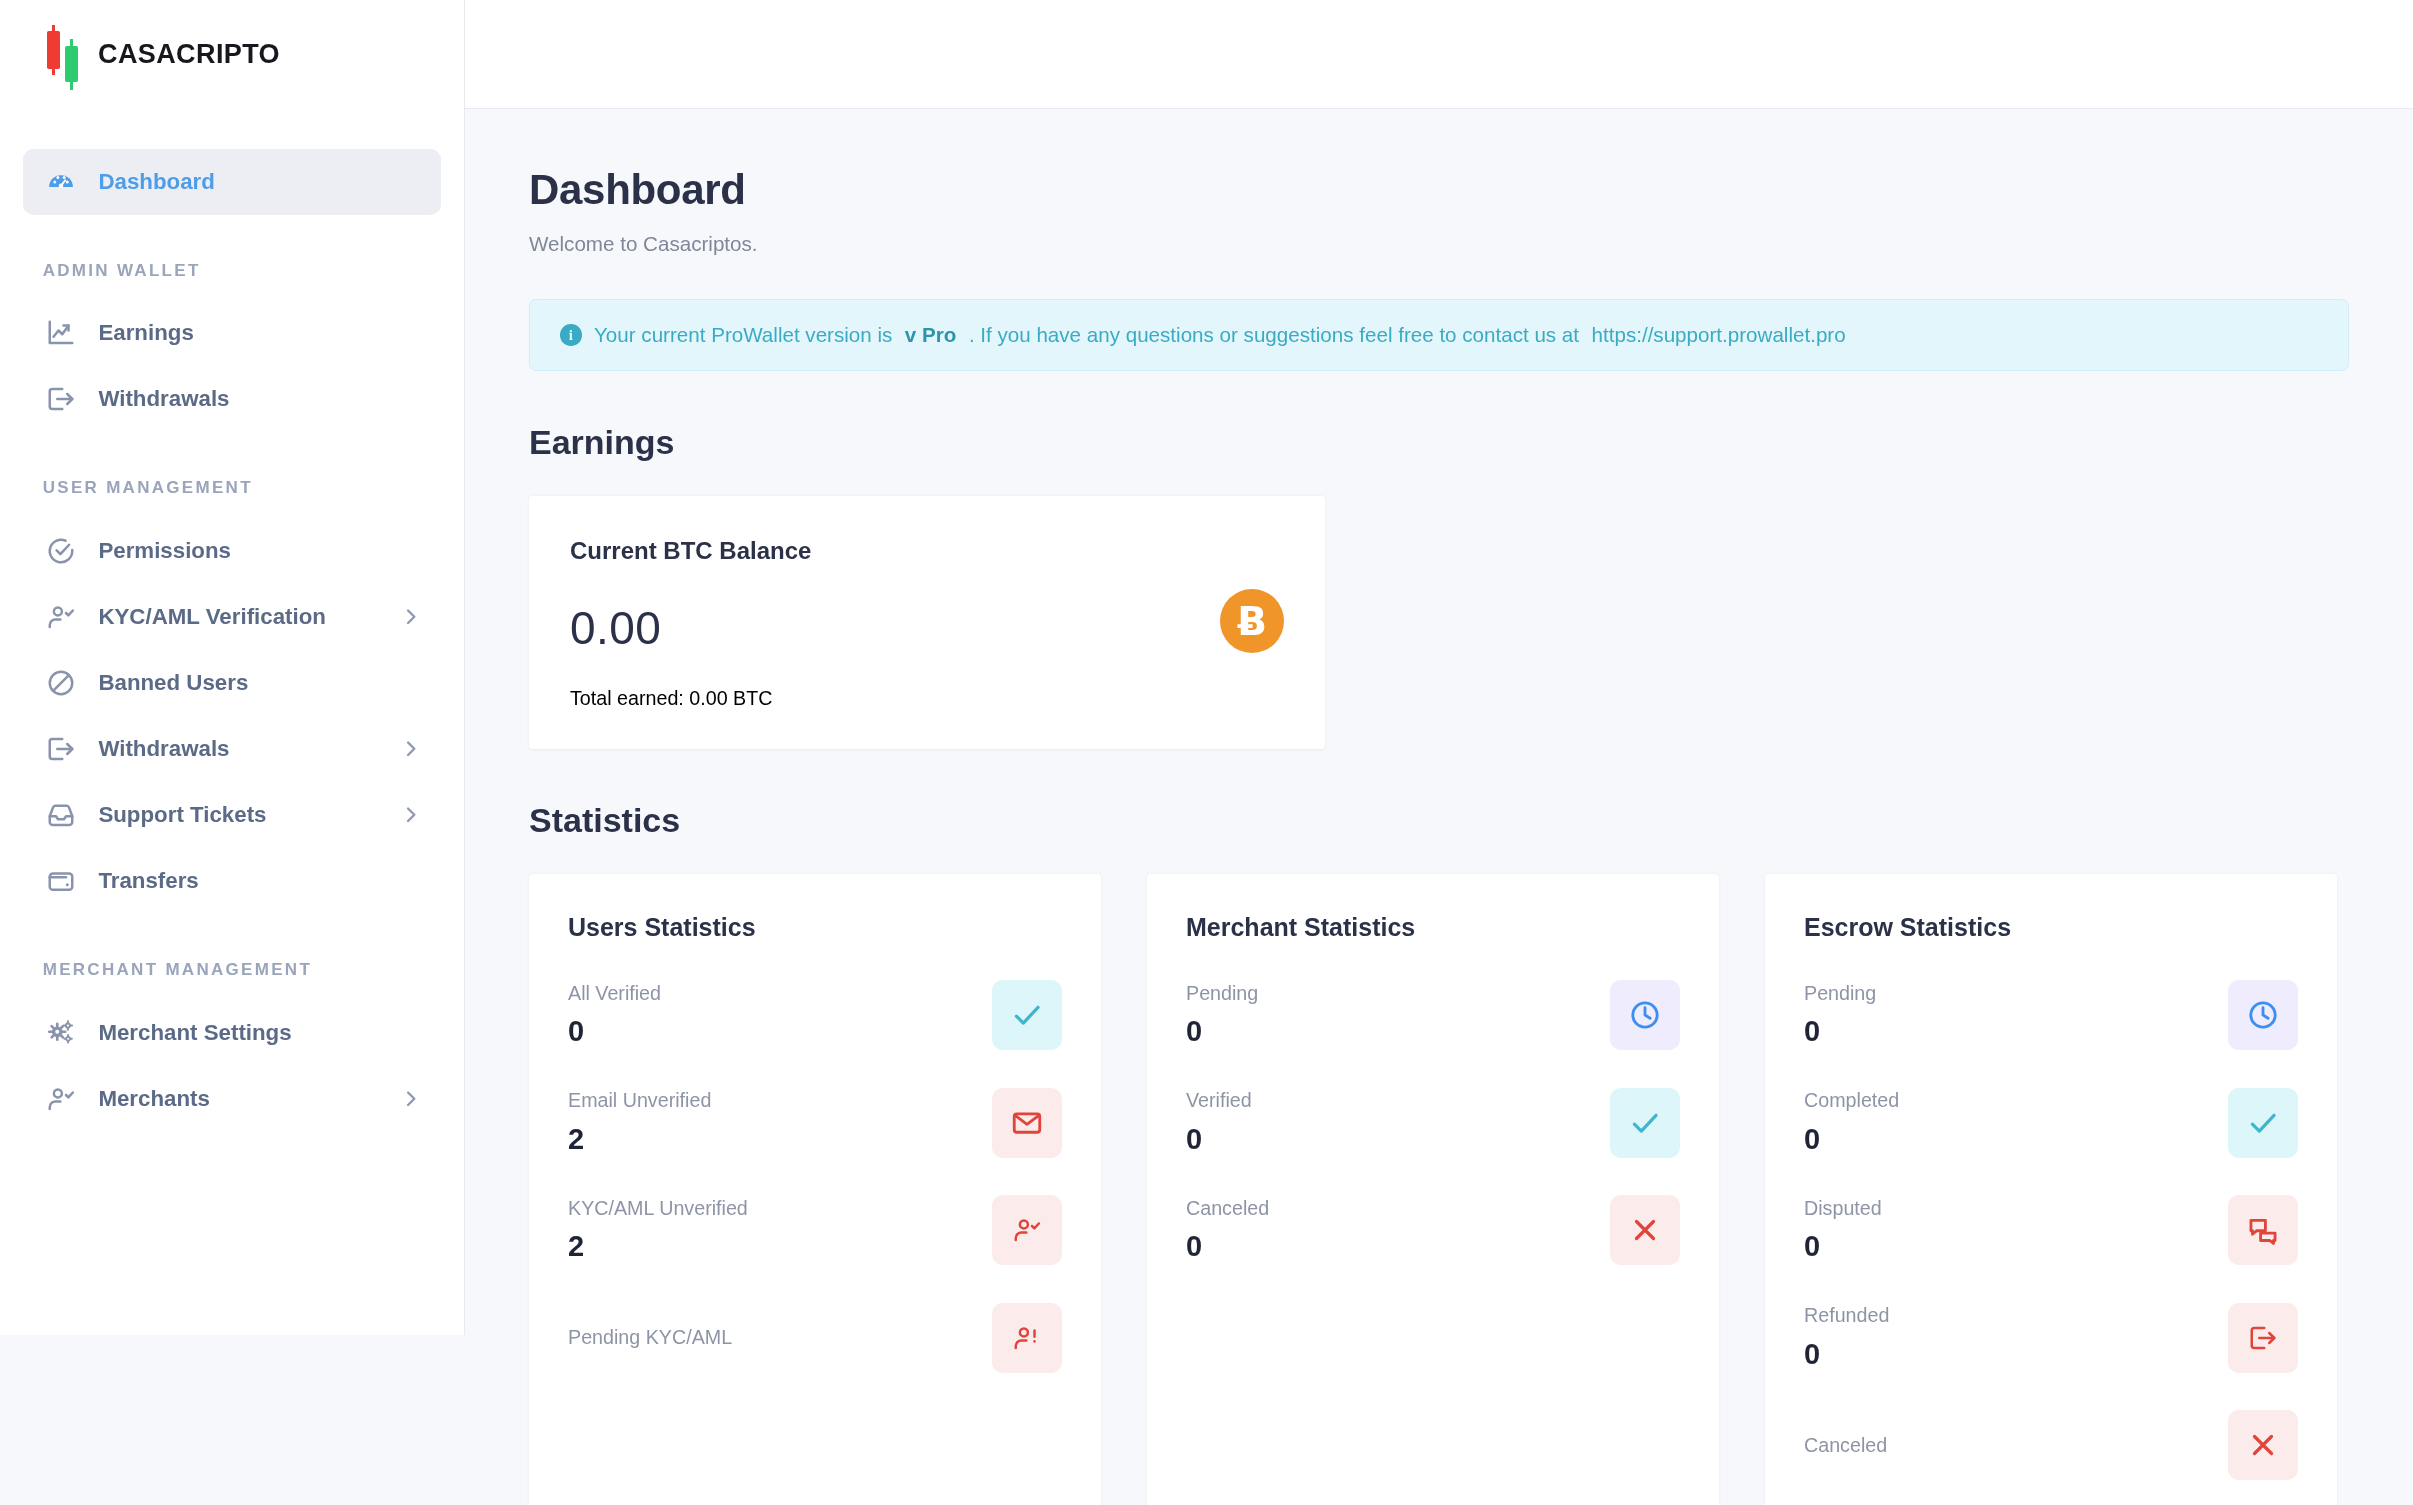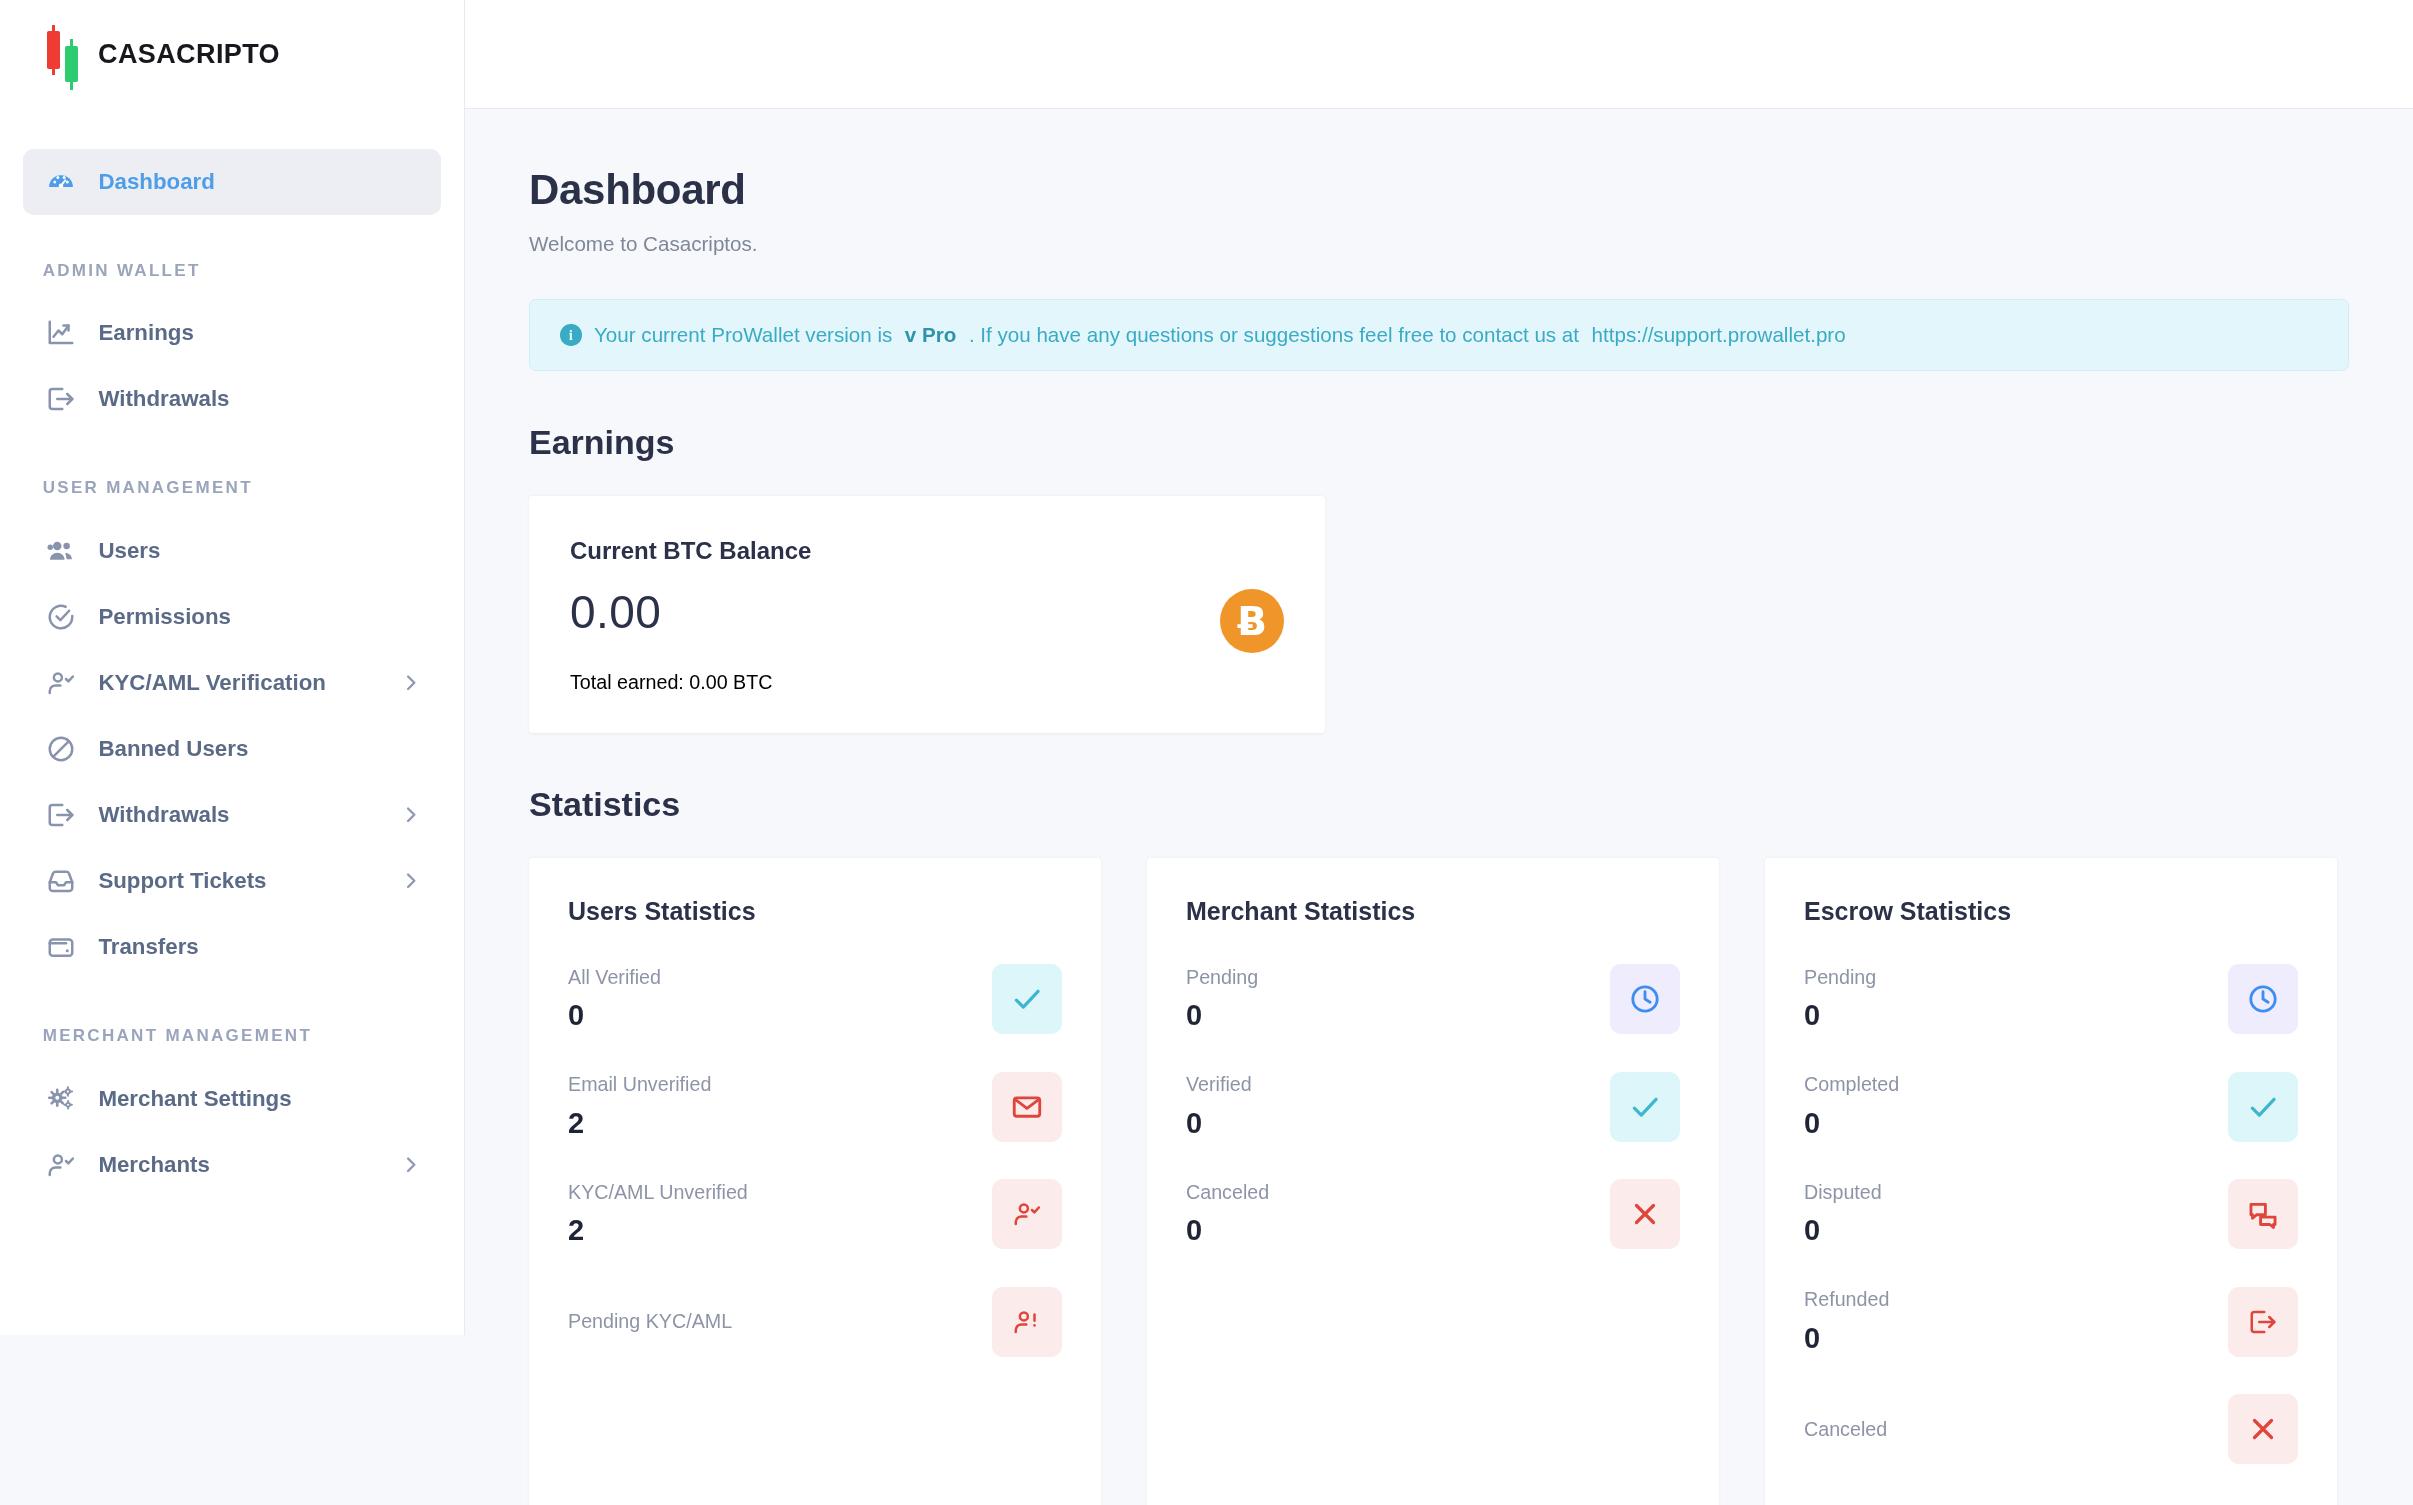--- a/index.html
+++ b/index.html
@@ -204,21 +204,21 @@
   }
   .earn-label {
     font-size: 24px;
     font-weight: 700;
     color: #2b3148;
   }
   .earn-value {
     font-size: 46px;
     font-weight: 400;
     color: #2b3148;
-    margin-top: 20px;
+    margin-top: 36px;
     letter-spacing: 0.4px;
   }
   .earn-total {
     margin-top: 32px;
     font-size: 19.7px;
     color: #000000;
   }
   .btc-badge {
     width: 64px; height: 64px;
     border-radius: 50%;
@@ -322,32 +322,20 @@
               <path d="M9 12h12" stroke="currentColor" fill="none" stroke-width="2" stroke-linecap="round" stroke-linejoin="round"></path>
               <path d="M17 8l4 4-4 4" stroke="currentColor" fill="none" stroke-width="2" stroke-linecap="round" stroke-linejoin="round"></path>
             </svg>
           </span>
           <span class="nav-label">Withdrawals</span>
         </div>
         <div class="nav-group-title">USER MANAGEMENT</div>
         <div class="nav-item">
           <span class="nav-ico">
             <svg viewBox="0 0 24 24" width="30" height="30">
-              <circle cx="9" cy="8" r="3.4" fill="currentColor"></circle>
-              <circle cx="16.5" cy="8" r="2.6" fill="currentColor"></circle>
-              <circle cx="3.4" cy="9" r="2.2" fill="currentColor"></circle>
-              <path d="M3.2 19c0-3.2 2.6-5.6 5.8-5.6s5.8 2.4 5.8 5.6z" fill="currentColor"></path>
-              <path d="M15.4 13.6c2.9 0 5.3 2 5.3 5h-4.1" fill="currentColor"></path>
-            </svg>
-          </span>
-          <span class="nav-label">Users</span>
-        </div>
-        <div class="nav-item">
-          <span class="nav-ico">
-            <svg viewBox="0 0 24 24" width="30" height="30">
               <path d="M21 11.2V12a9 9 0 1 1-5.3-8.2" stroke="currentColor" fill="none" stroke-width="2" stroke-linecap="round" stroke-linejoin="round"></path>
               <path d="M8.5 11.5l3 3 7-7.5" stroke="currentColor" fill="none" stroke-width="2" stroke-linecap="round" stroke-linejoin="round"></path>
             </svg>
           </span>
           <span class="nav-label">Permissions</span>
         </div>
         <div class="nav-item">
           <span class="nav-ico">
             <svg viewBox="0 0 24 24" width="30" height="30">
               <circle cx="9.5" cy="7.5" r="3.2" stroke="currentColor" fill="none" stroke-width="2" stroke-linecap="round" stroke-linejoin="round"></circle>

